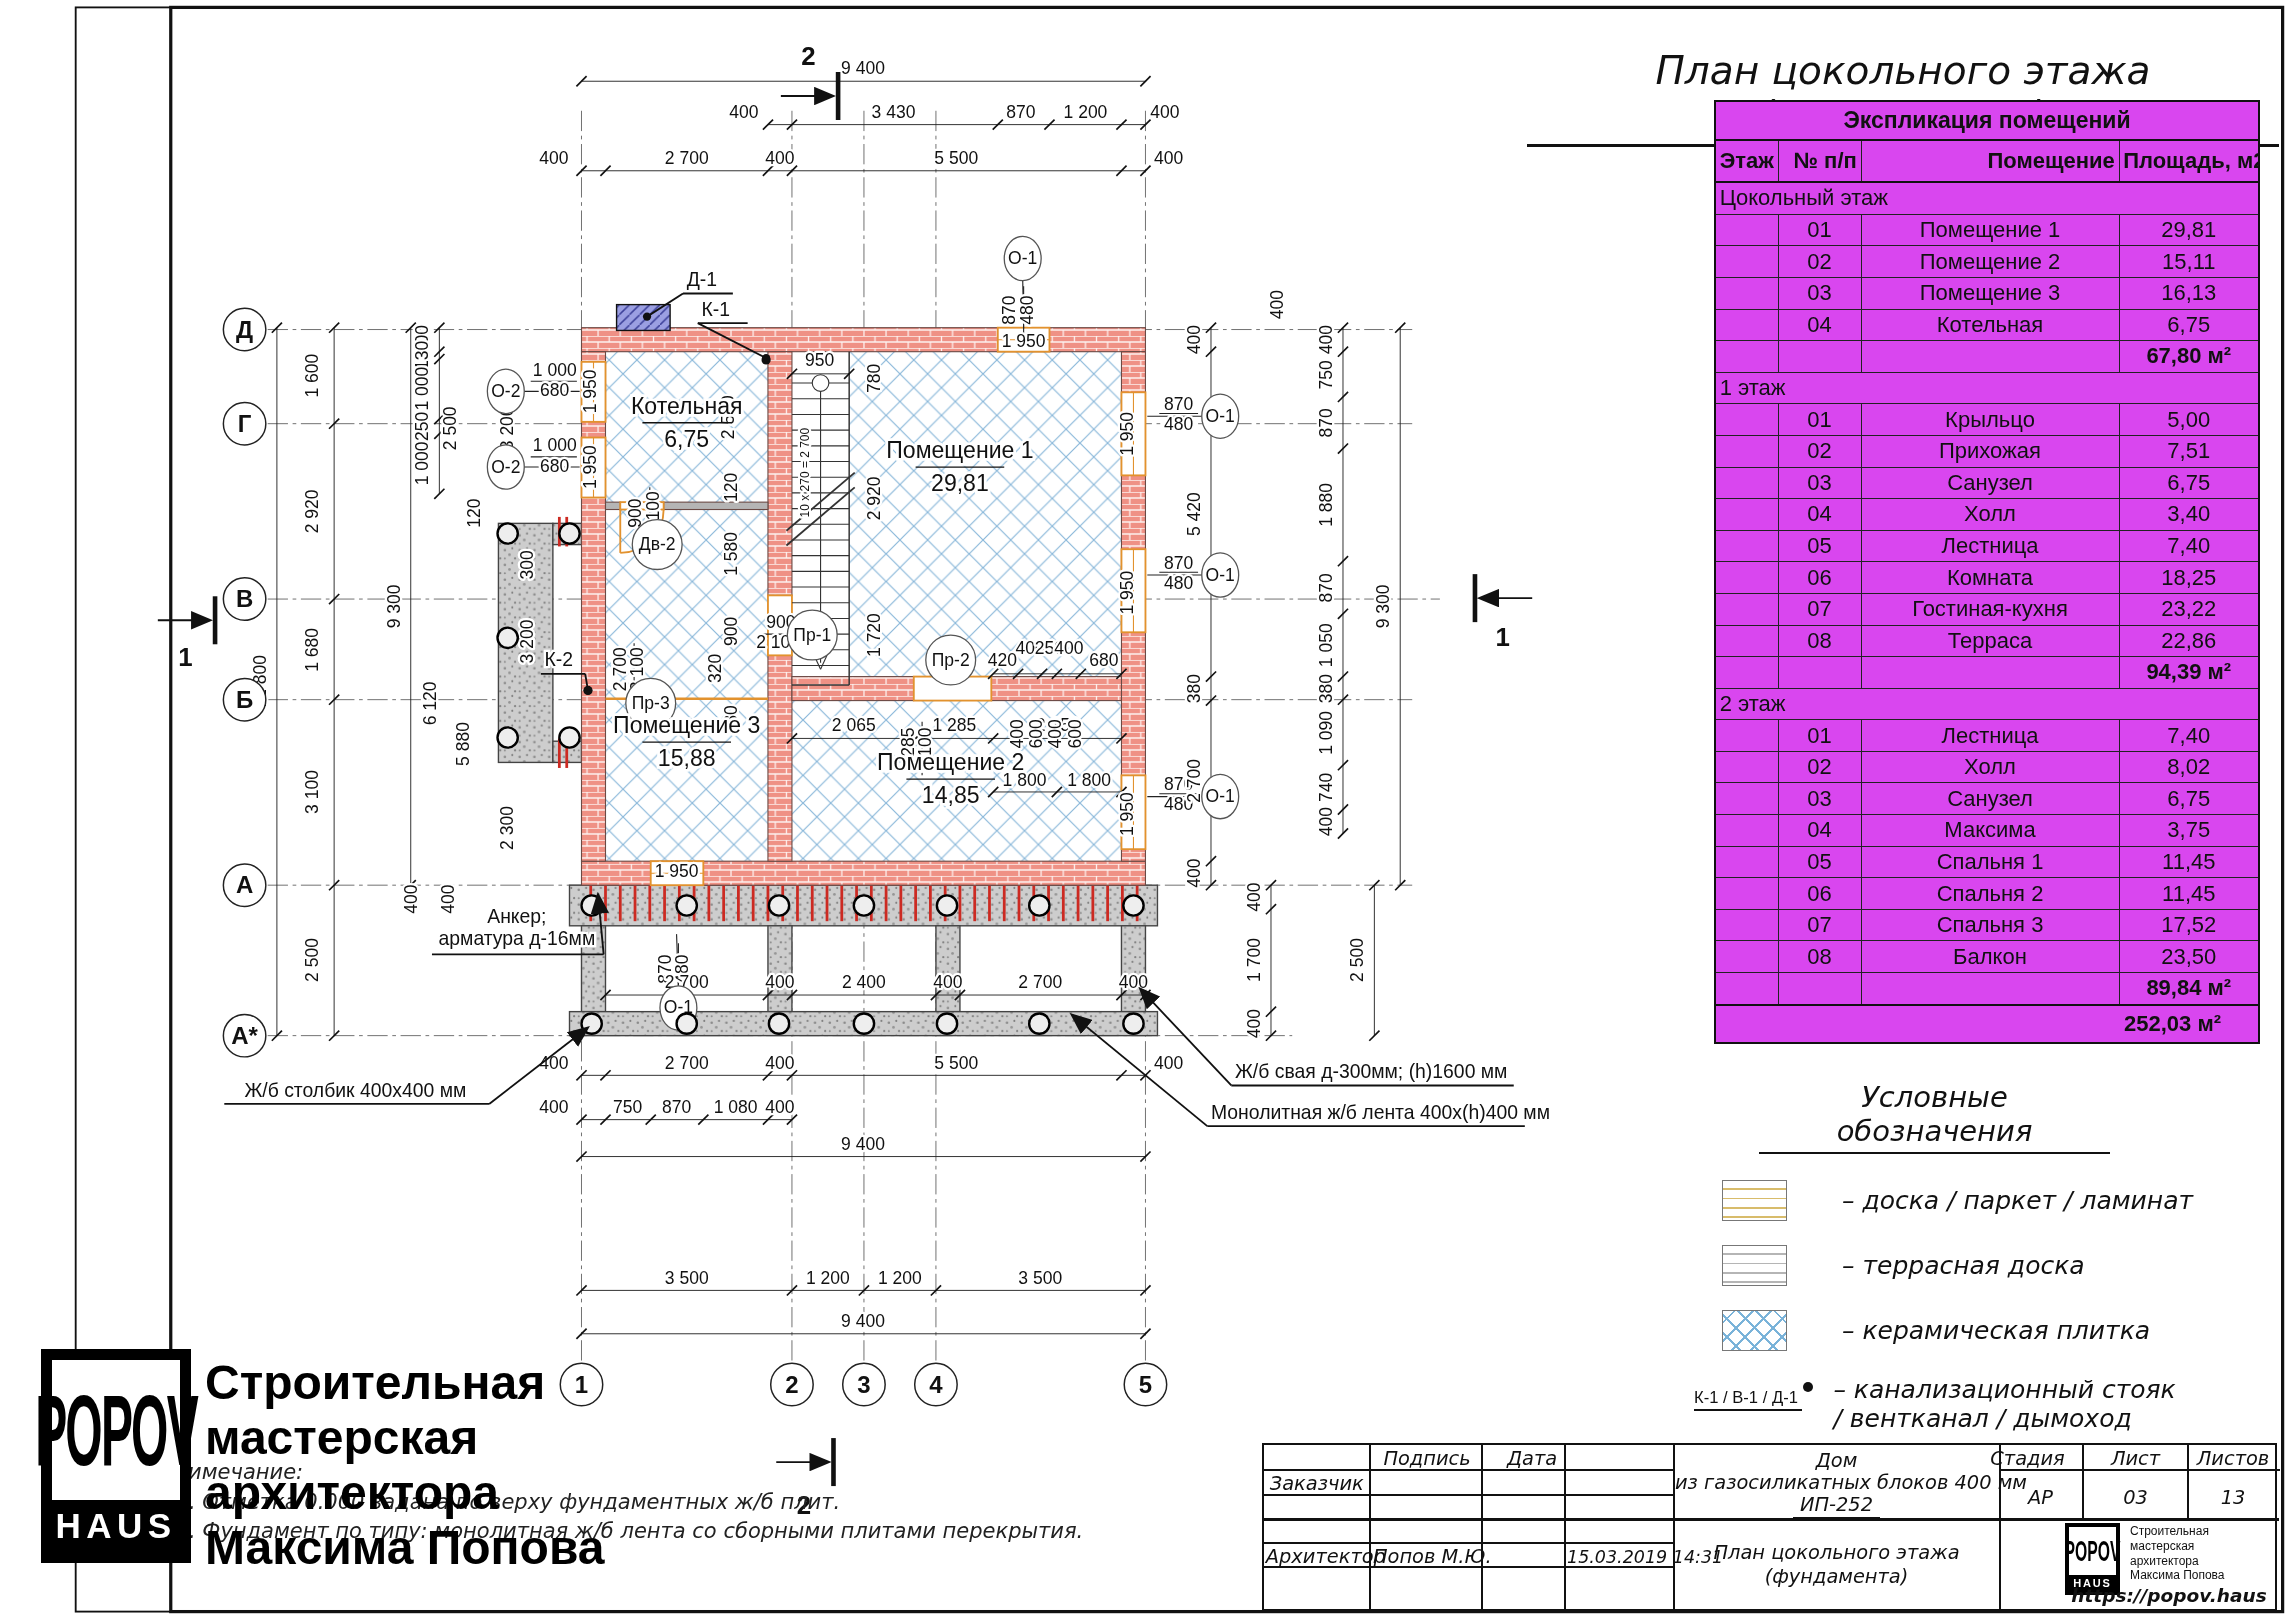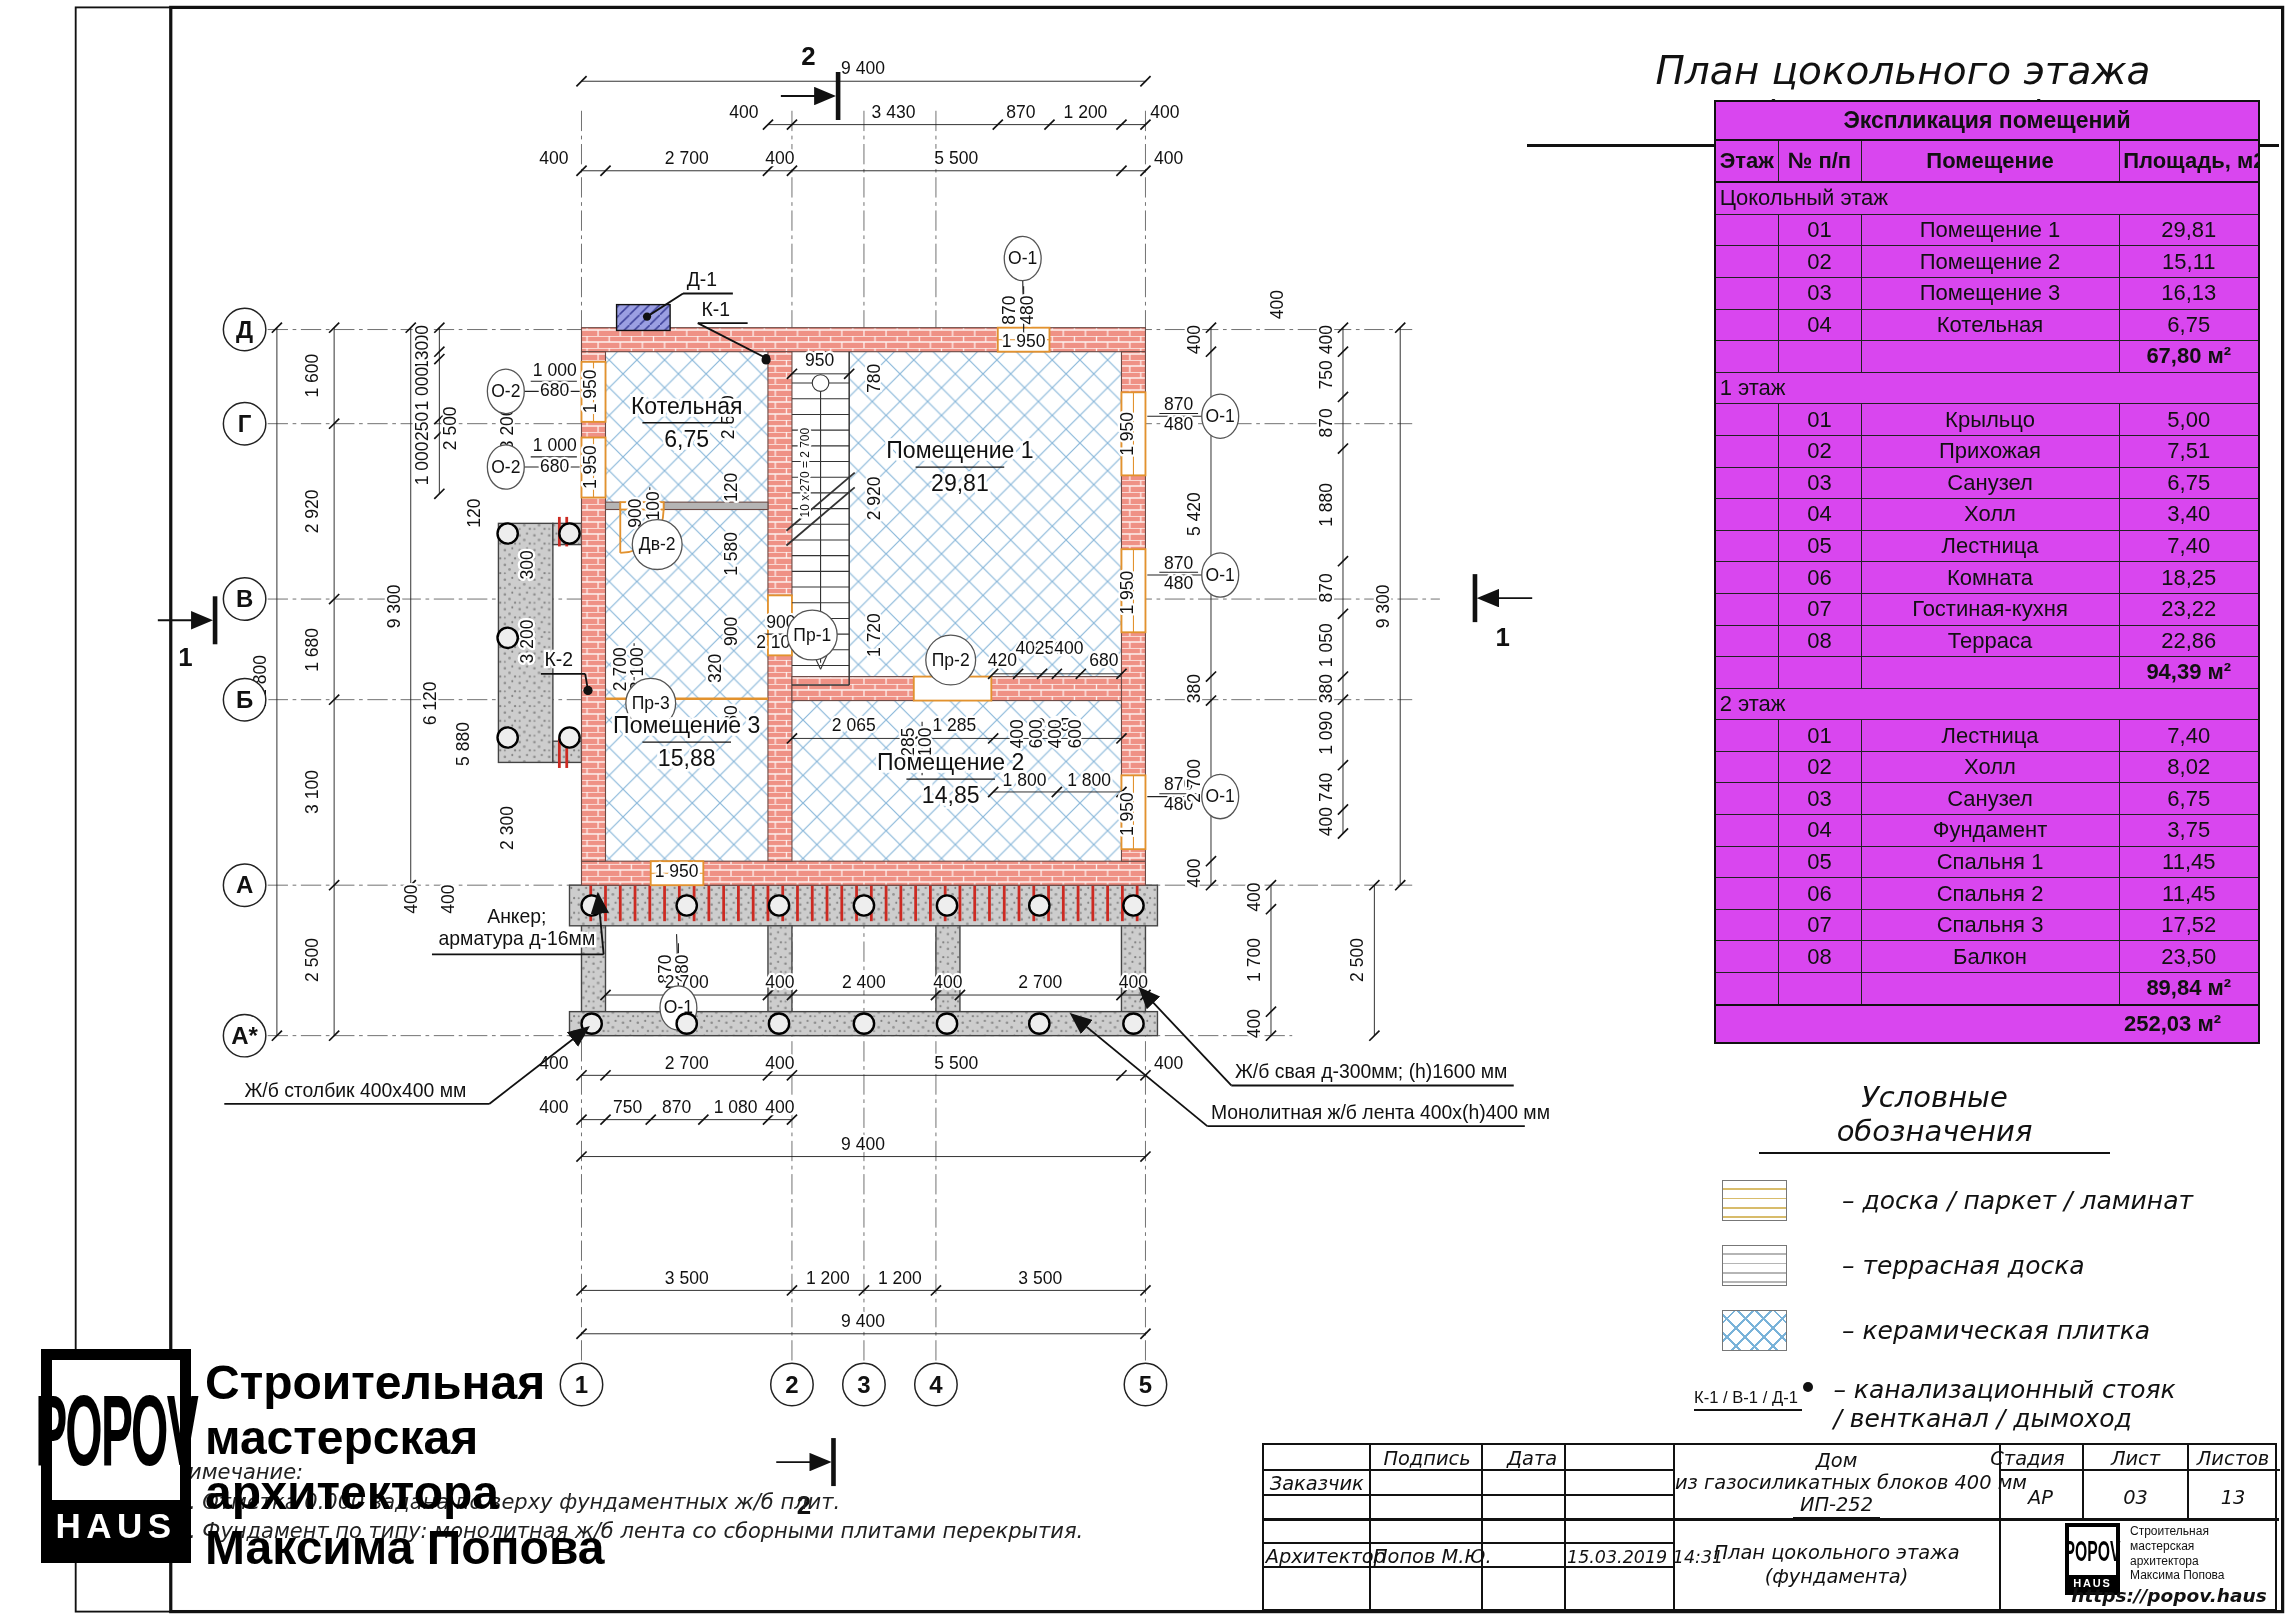--- a/index.html
+++ b/index.html
@@ -11,21 +11,21 @@
   
   #sheet-title{left:1527px;top:48px;width:752px;text-align:center;
     font:italic 39px "DejaVu Sans",sans-serif;color:#111;border-bottom:3.7px solid #111;padding-bottom:5.5px;}
 
   
   #schedule{left:1714px;top:100px;}
   #schedule table{border-collapse:collapse;table-layout:fixed;width:545px;background:#d946ef;}
   #schedule td,#schedule th{border:1.4px solid #222;font-size:22px;color:#111;text-align:center;
      padding:1.8px 3.7px;height:27px;overflow:hidden;white-space:nowrap;}
   #schedule .ttl td{font-weight:bold;font-size:23px;height:33px;border-bottom:2.8px solid #111;}
-  #schedule .hdr td{font-weight:bold;font-size:22px;height:37px;border-bottom:2.8px solid #111;}
+  #schedule .hdr td{font-weight:bold;font-size:22px;height:37px;border-bottom:2.8px solid #111;text-align:right;}
   #schedule .sec td{font-weight:normal;text-align:left;}
   #schedule .sub td{font-weight:bold;}
   #schedule .tot td{font-weight:bold;text-align:right;padding-right:37px;border-top:2.8px solid #111;height:33px;}
   #schedule table{border:2.8px solid #111;}
 
   
   #legend{left:1694px;top:1080px;width:591px;color:#111;}
   #legend .ltitle{font:italic 29px "DejaVu Sans",sans-serif;text-align:center;width:351px;margin:0 0 26px 65px;
      border-bottom:2.8px solid #111;padding-bottom:3.7px;}
   .litem{display:flex;align-items:center;margin:0 0 24px 28px;height:41px;}
@@ -779,21 +779,21 @@
           </tr>
           <tr class="">
             <td></td>
             <td>03</td>
             <td>Санузел</td>
             <td>6,75</td>
           </tr>
           <tr class="">
             <td></td>
             <td>04</td>
-            <td>Фундамент</td>
+            <td>Максима</td>
             <td>3,75</td>
           </tr>
           <tr class="">
             <td></td>
             <td>05</td>
             <td>Спальня 1</td>
             <td>11,45</td>
           </tr>
           <tr class="">
             <td></td>

